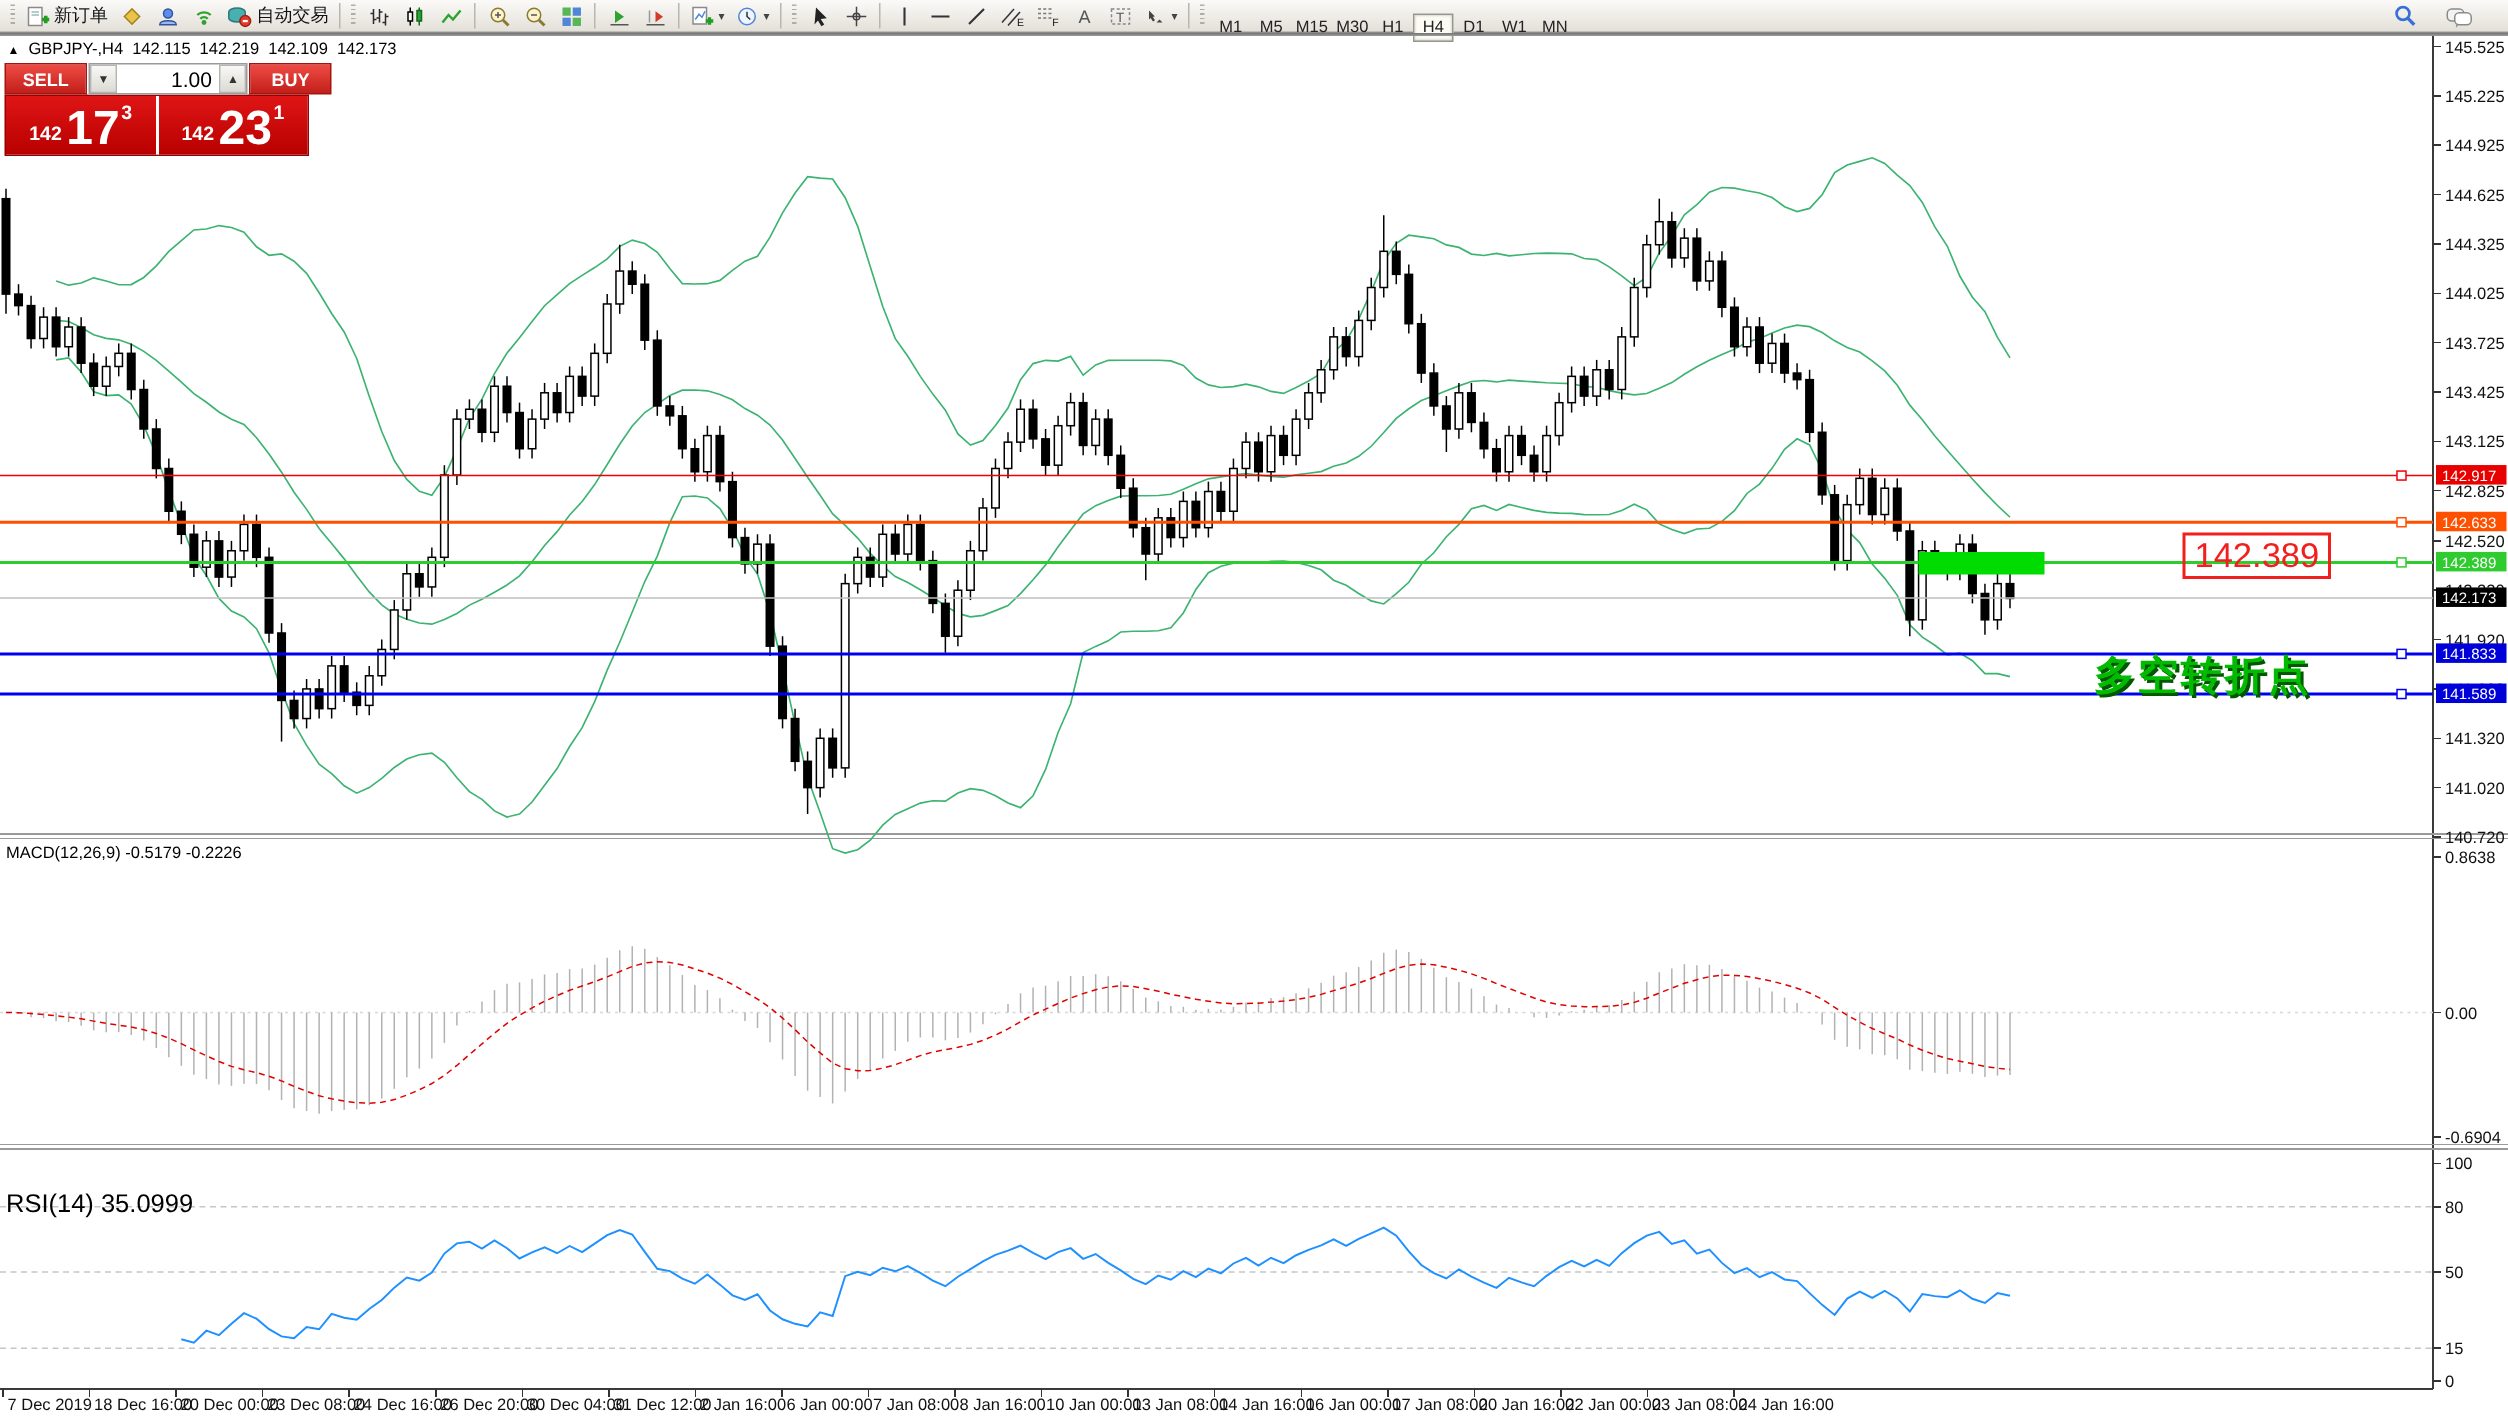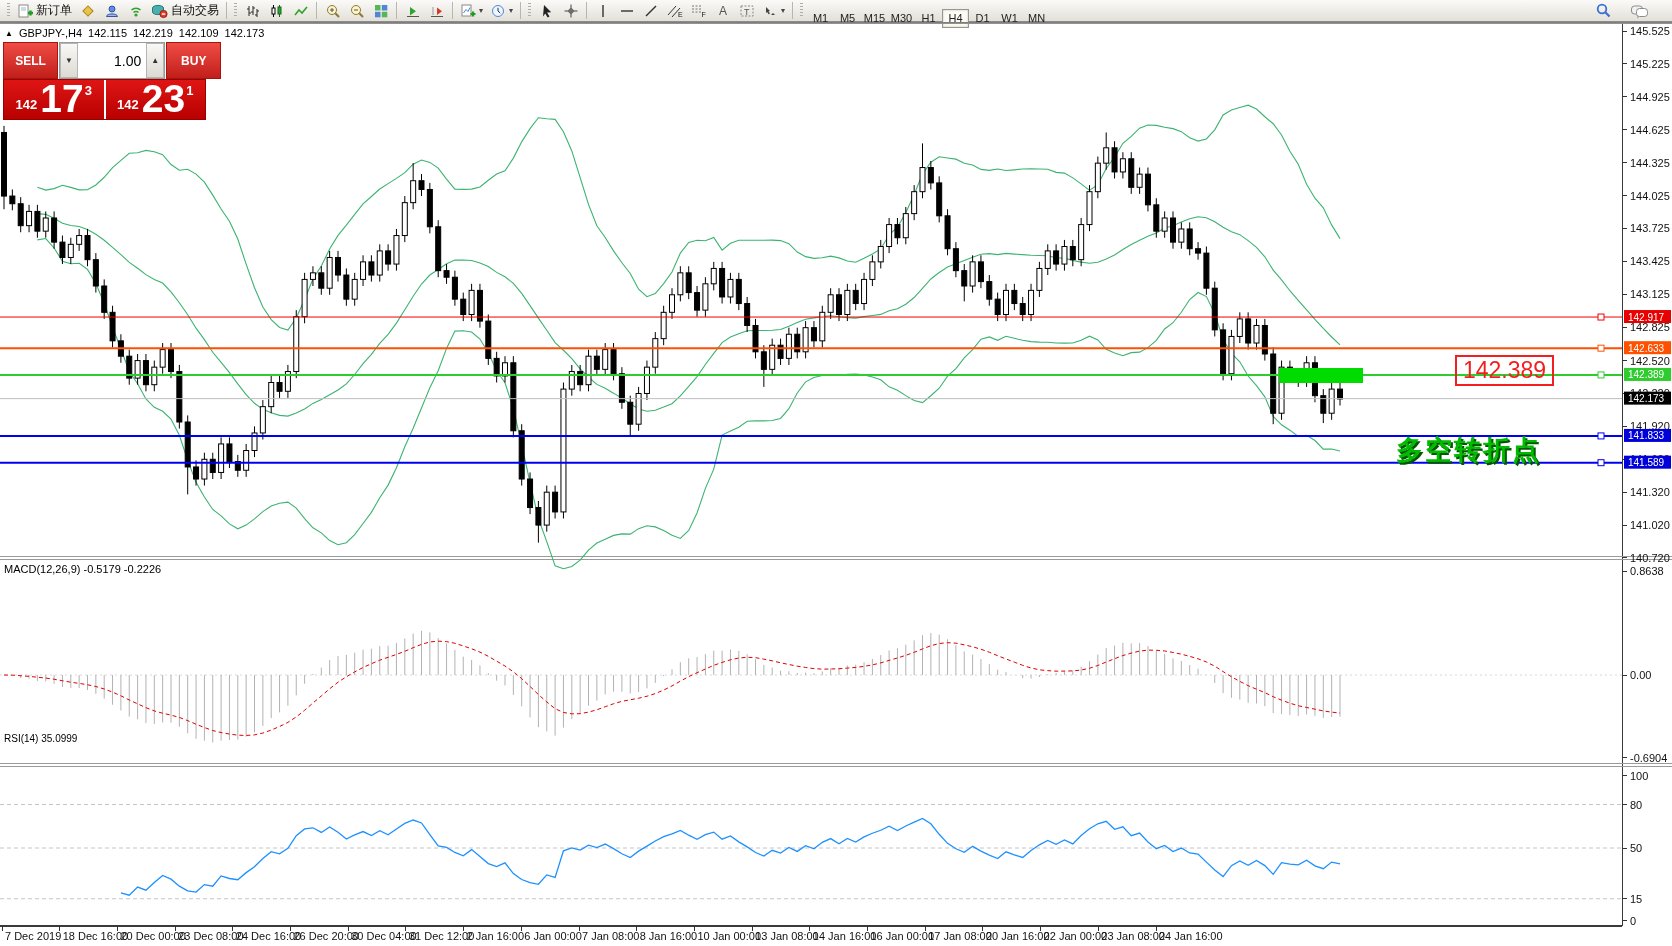--- a/index.html
+++ b/index.html
@@ -25,38 +25,38 @@
   .tfb.active{border:1px solid #979790;background:#fcfcf5;box-shadow:inset 0 0 2px #b5b5ad;}
   .tb-right{margin-left:auto;display:flex;align-items:center;gap:12px;padding-right:16px;}
   
   #chart-svg{position:absolute;top:0;left:0;z-index:1;}
   #chart-svg text{font-family:"Liberation Sans","DejaVu Sans",sans-serif;}
   .overlay{position:absolute;z-index:3;}
   .symbol-info{left:5px;top:27px;font-size:11px;color:#000;display:flex;gap:6px;align-items:center;}
   .symbol-info .tri{font-size:8px;color:#000;}
   
   .trade-panel{left:3px;top:42px;width:203px;z-index:4;}
-  .tp-row1{display:flex;height:37px;}
+  .tp-row1{display:flex;height:21px;}
   .btn-sell,.btn-buy{flex:0 0 55px;display:flex;align-items:center;justify-content:center;
        background:linear-gradient(#ee4c44,#c21f1b);color:#fff;font-size:12px;font-weight:bold;
        border:1px solid #a51510;}
   .spinner{flex:1;display:flex;border:1px solid #9a9a9a;background:#fff;margin:0 1px;}
   .spin-btn{width:18px;display:flex;align-items:center;justify-content:center;font-size:8px;color:#333;
        background:linear-gradient(#f8f8f6,#dcdad2);border:1px solid #b5b5b5;}
   .vol{flex:1;display:flex;align-items:center;justify-content:flex-end;padding-right:5px;
        font-size:14px;color:#000;margin-left:36px;}
   .tp-row2{display:flex;height:41px;background:linear-gradient(#df1515,#b80000);border:1px solid #900;}
   .tp-cell{flex:1;display:flex;align-items:flex-end;justify-content:center;color:#fff;padding-bottom:4px;}
   .tp-cell + .tp-cell{border-left:2px solid #fff;}
   .tp-small{font-size:13px;font-weight:bold;margin:0 3px 4px 0;line-height:1;}
-  .tp-big{font-size:39px;font-weight:bold;line-height:0.85;}
+  .tp-big{font-size:32px;font-weight:bold;line-height:0.85;}
   .tp-sup{font-size:13px;font-weight:bold;line-height:1;margin:0 0 18px 1px;}
   
   .macd-label{left:4px;top:563px;font-size:11px;color:#000;}
-  .rsi-label{left:4px;top:733px;font-size:10px;color:#000;}
+  .rsi-label{left:4px;top:793px;font-size:17px;color:#000;}
   
   .price-box{left:1455px;top:355px;border:2px solid #f21f1f;color:#f21f1f;font-size:23px;
        padding:0 6px;line-height:27px;background:rgba(255,255,255,0.0);}
   .green-rect{left:1279px;top:368px;width:84px;height:15px;background:#00dc00;z-index:2;}
   .cn-note{left:1396px;top:432px;font-size:27px;font-weight:bold;color:#00bb00;
        text-shadow:2px 2px 0 #005800;letter-spacing:2px;white-space:nowrap;}
 </style>
 </head>
 <body>
 

